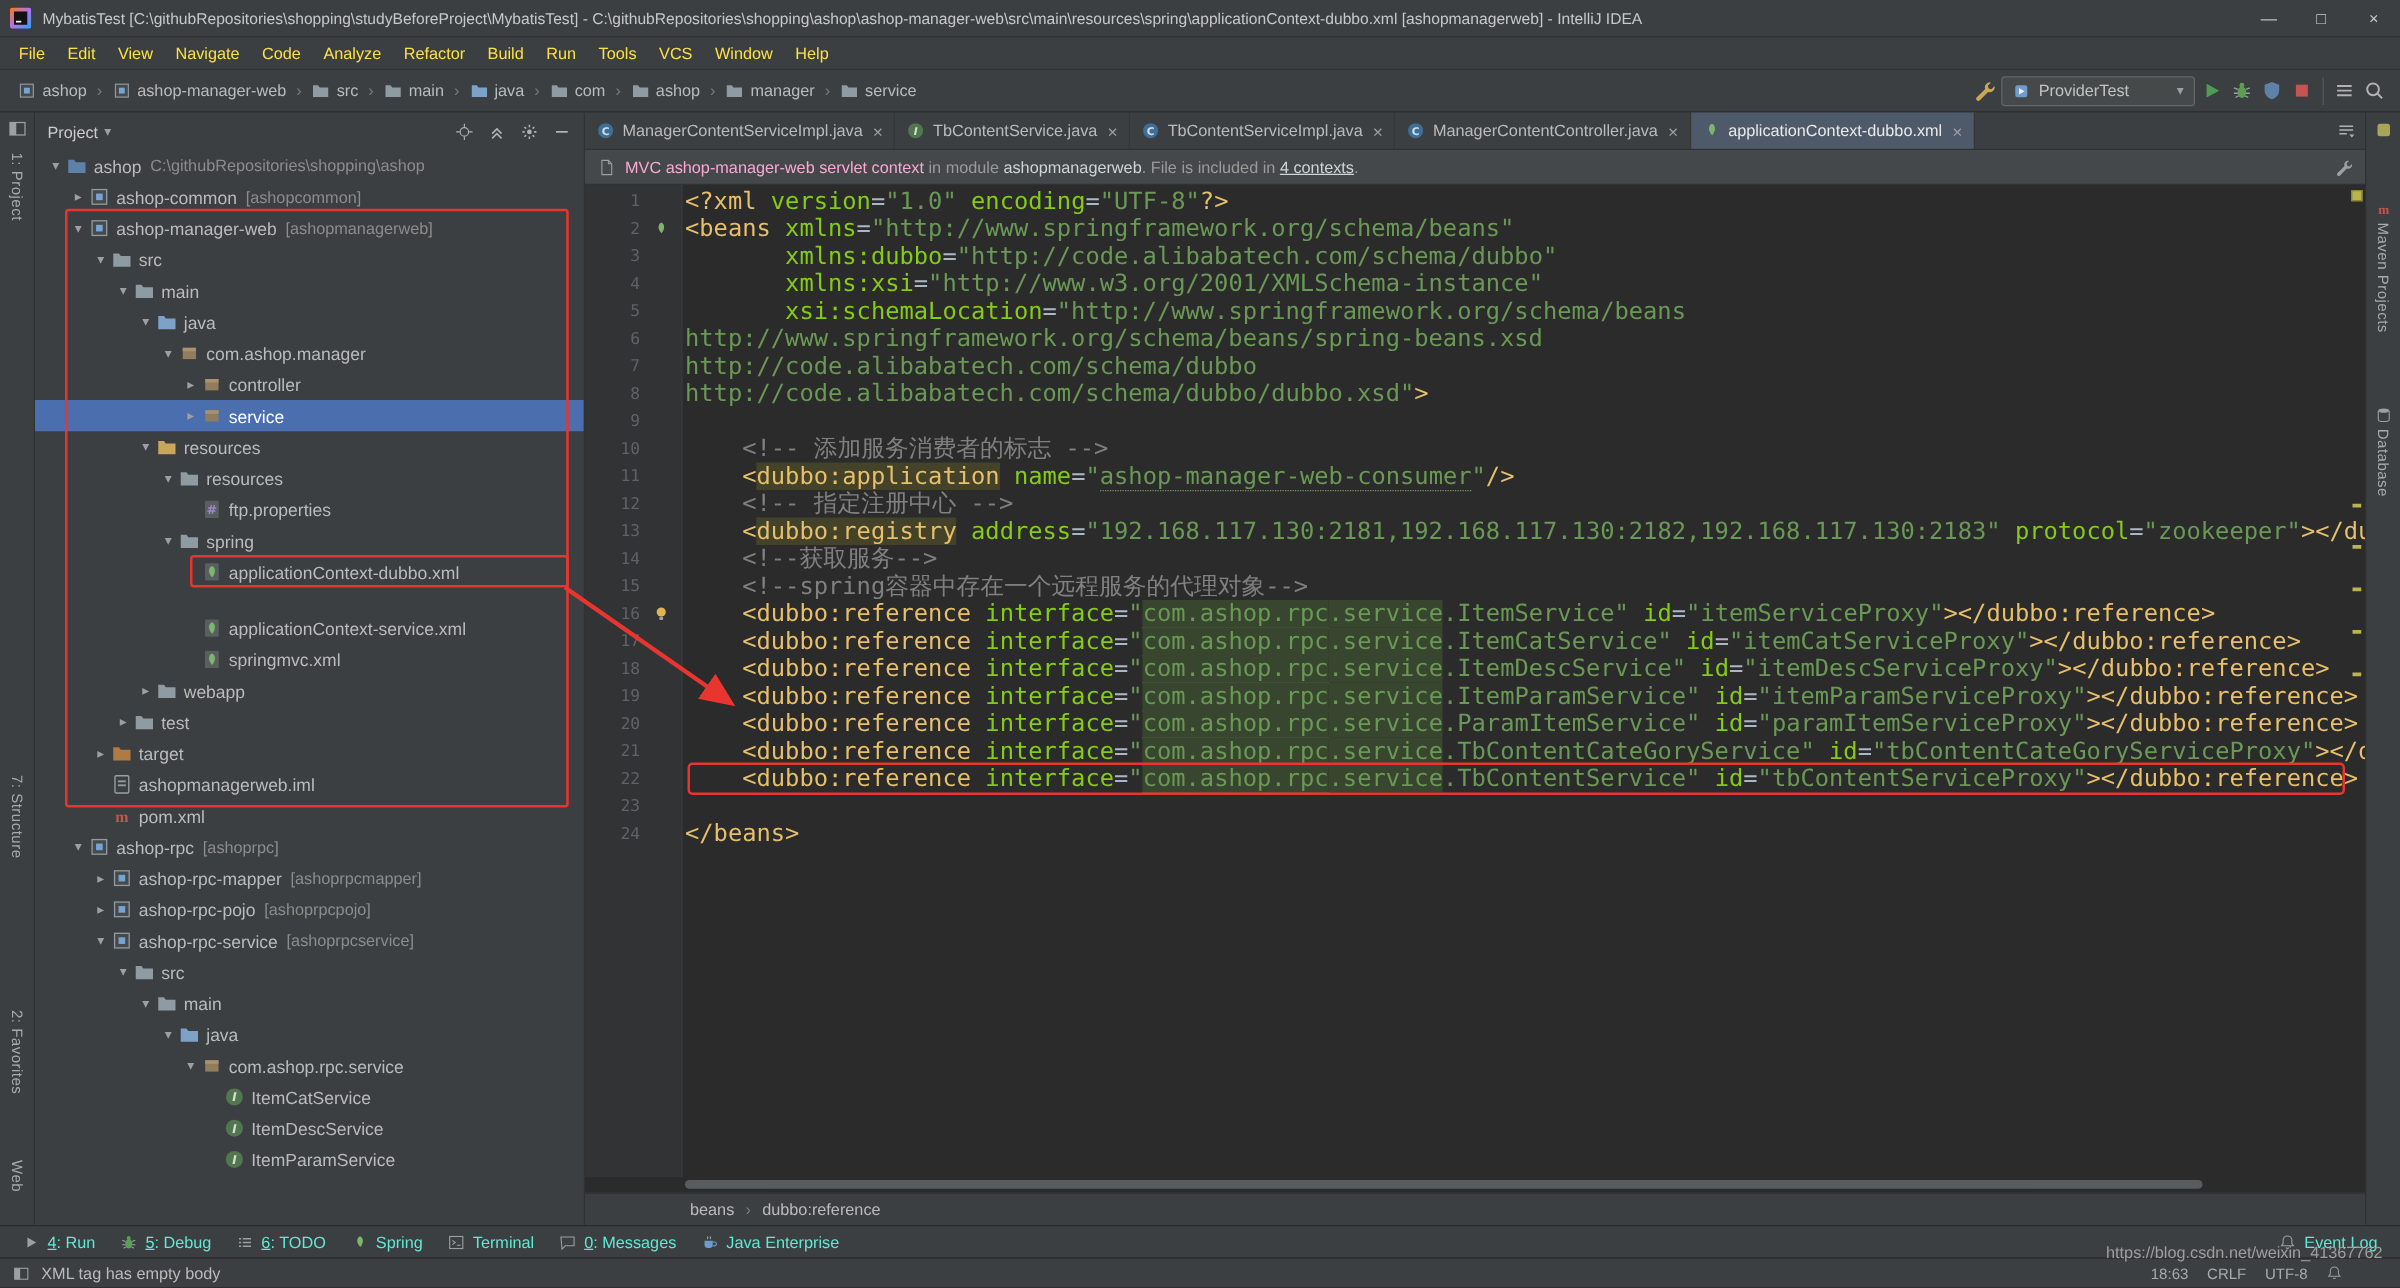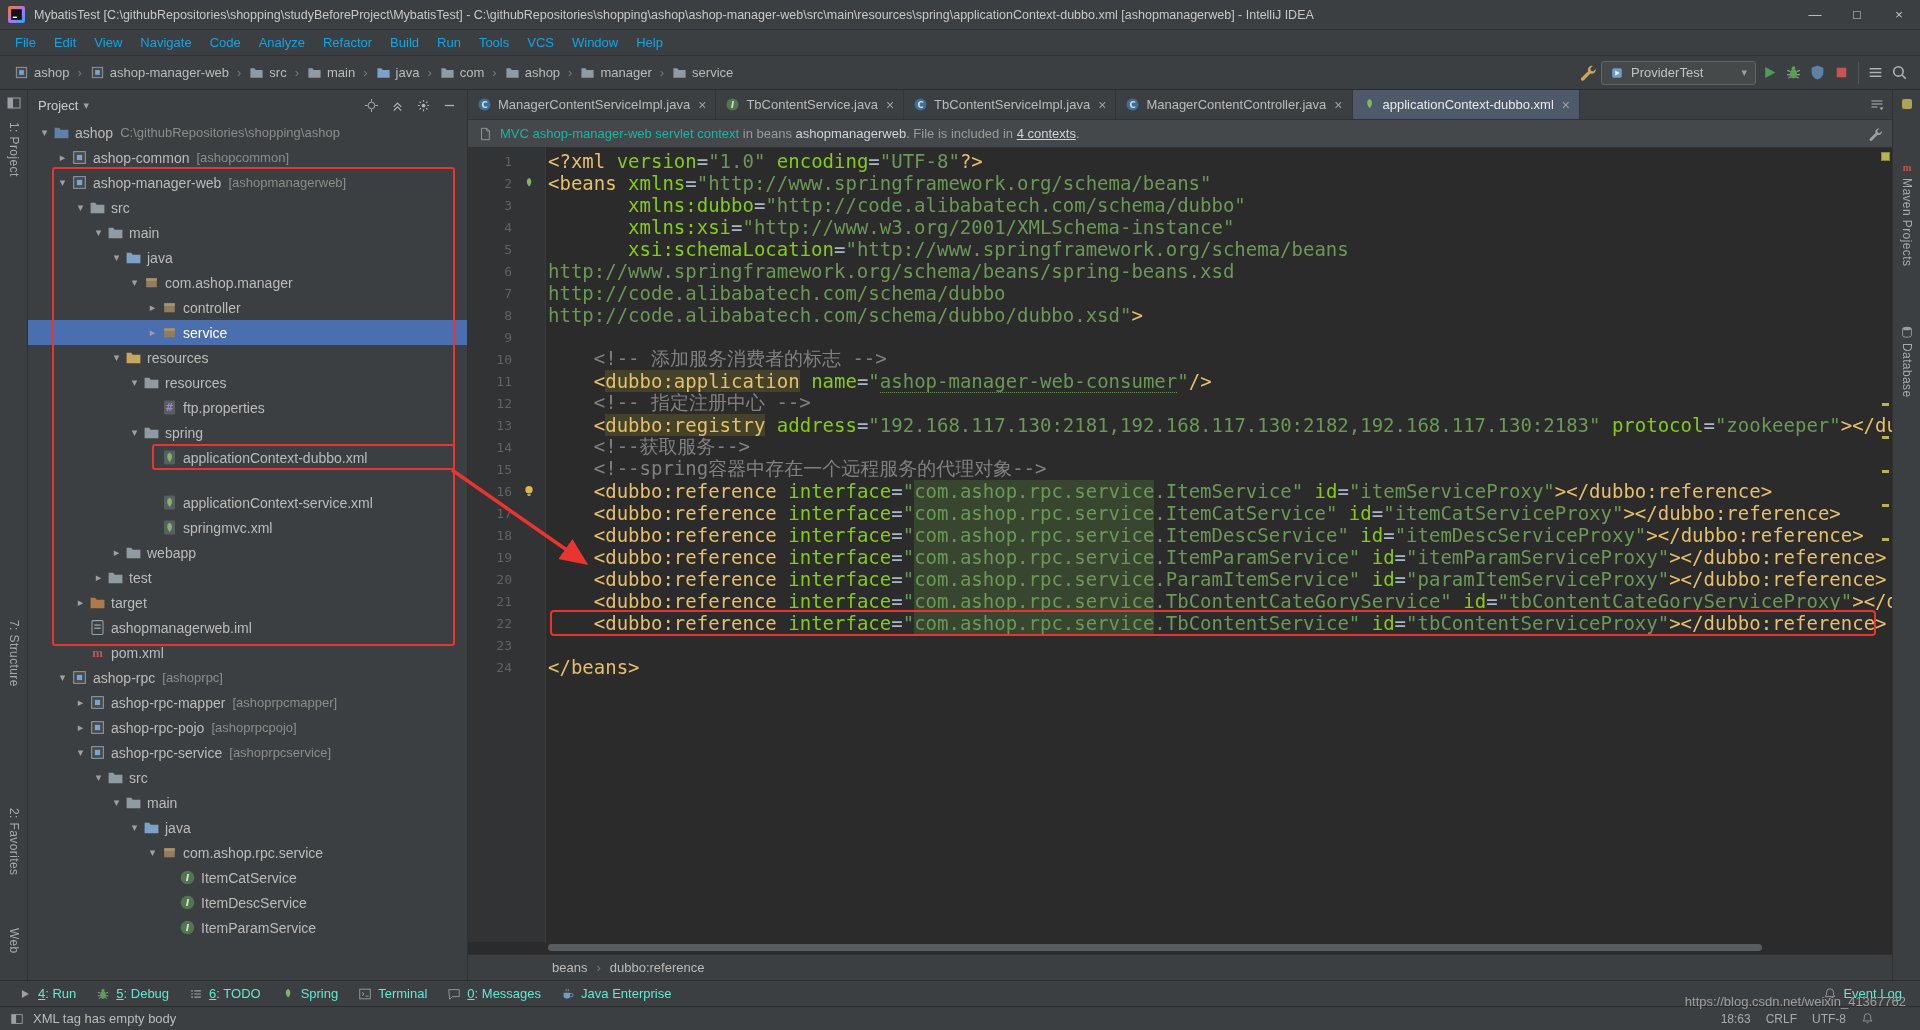--- a/index.html
+++ b/index.html
@@ -11,21 +11,21 @@
 
   
   .titlebar{height:30px;background:#3C3F41;display:flex;align-items:center;padding-left:8px;border-bottom:1px solid #2F3133}
   .app-icon{width:17px;height:17px;display:inline-flex;flex:none}
   .title{margin-left:9px;color:#C8C8C8;font-size:12.5px;white-space:nowrap;overflow:hidden}
   .win-controls{margin-left:auto;display:flex;height:100%;flex:none}
   .wbtn{width:42px;display:flex;align-items:center;justify-content:center;color:#C9C9C9;font-size:13px}
 
   
   .menubar{height:26px;background:#3C3F41;display:flex;align-items:center;padding-left:6px;border-bottom:1px solid #2F3133}
-  .menu-item{padding:0 9px;color:#0ea5e9;white-space:nowrap}
+  .menu-item{padding:0 9px;color:#fde047;white-space:nowrap}
 
   
   .toolbar{height:34px;background:#3C3F41;display:flex;align-items:center;border-bottom:1px solid #292B2D;padding:0 10px}
   .crumbs{display:flex;align-items:center;gap:2px;min-width:0;overflow:hidden}
   .crumb{display:flex;align-items:center;gap:5px;padding:2px 4px;white-space:nowrap}
   .crumb .icon{width:15px;height:15px}
   .crumb-sep{color:#7A7A7A;padding:0 2px}
   .tool-right{margin-left:auto;display:flex;align-items:center;gap:3px;flex:none}
   .tbi{width:21px;height:21px;display:inline-flex;align-items:center;justify-content:center}
   .tbi svg{width:17px;height:17px}
@@ -64,21 +64,21 @@
   
   .editor{flex:1;display:flex;flex-direction:column;min-width:0;background:#2B2B2B}
   .tabbar{height:30px;background:#3C3F41;display:flex;align-items:stretch;border-bottom:1px solid #2F3133;position:relative;flex:none}
   .tab{display:flex;align-items:center;gap:6px;padding:0 9px;border-right:1px solid #343638;color:#BBBBBB;white-space:nowrap}
   .tab .icon{width:15px;height:15px}
   .tab.active{background:#4E5A69;color:#E9E9E9}
   .tab-close{color:#9DA0A3;font-size:14px;margin-left:2px}
   .tab-corner{position:absolute;right:7px;top:7px;width:16px;height:16px}
   .banner{height:28px;background:#45484A;border-bottom:1px solid #2F3133;display:flex;align-items:center;gap:8px;padding:0 10px;flex:none}
   .banner .icon{width:14px;height:14px}
-  .b-lead{color:#14b8a6}
+  .b-lead{color:#f9a8d4}
   .b-dim{color:#9B9B9B}
   .b-strong{color:#CDD5D9}
   .b-link{color:#CDD5D9;text-decoration:underline}
   .bwrench{margin-left:auto}
 
   .codewrap{flex:1;position:relative;overflow:hidden}
   .gutterbg{position:absolute;left:0;top:0;bottom:0;width:78px;background:#313335;border-right:1px solid #393B3D}
   #code{position:absolute;inset:0;padding-top:2px}
   .code-line{height:22px;display:flex;align-items:center;position:relative;font-family:"DejaVu Sans Mono",monospace;font-size:19px;white-space:pre}
   .ln{width:50px;flex:none;text-align:right;color:#606366;font-size:13px;padding-right:6px;font-family:"DejaVu Sans Mono",monospace}
@@ -720,21 +720,21 @@
       </div>
 
     <div class="banner">
       <span class="icon">
           <svg viewBox="0 0 16 16">
             <path d="M4 1.5h6l3 3v10H4z" fill="none" stroke="#9AA0A3"></path>
             <path d="M10 1.5v3h3" fill="none" stroke="#9AA0A3"></path>
           </svg>
         </span>
       <span>
-        <span class="b-lead">MVC ashop-manager-web servlet context</span><span class="b-dim"> in beans </span><span class="b-strong">ashopmanagerweb</span><span class="b-dim">. File is included in </span><span class="b-link">4 contexts</span><span class="b-dim">.</span>
+        <span class="b-lead">MVC ashop-manager-web servlet context</span><span class="b-dim"> in module </span><span class="b-strong">ashopmanagerweb</span><span class="b-dim">. File is included in </span><span class="b-link">4 contexts</span><span class="b-dim">.</span>
       </span>
       <span class="icon bwrench">
           <svg viewBox="0 0 16 16">
             <path d="M12.9 1.8a3.8 3.8 0 0 0-4.3 5L2.3 13a1.6 1.6 0 0 0 2.3 2.3l6.2-6.3a3.8 3.8 0 0 0 4.9-4.4l-2.4 2.4-2.1-.6-.6-2.1z" fill="#9AA0A3"></path>
           </svg>
         </span>
     </div>
 
     <div class="codewrap">
       <div class="gutterbg"></div>

